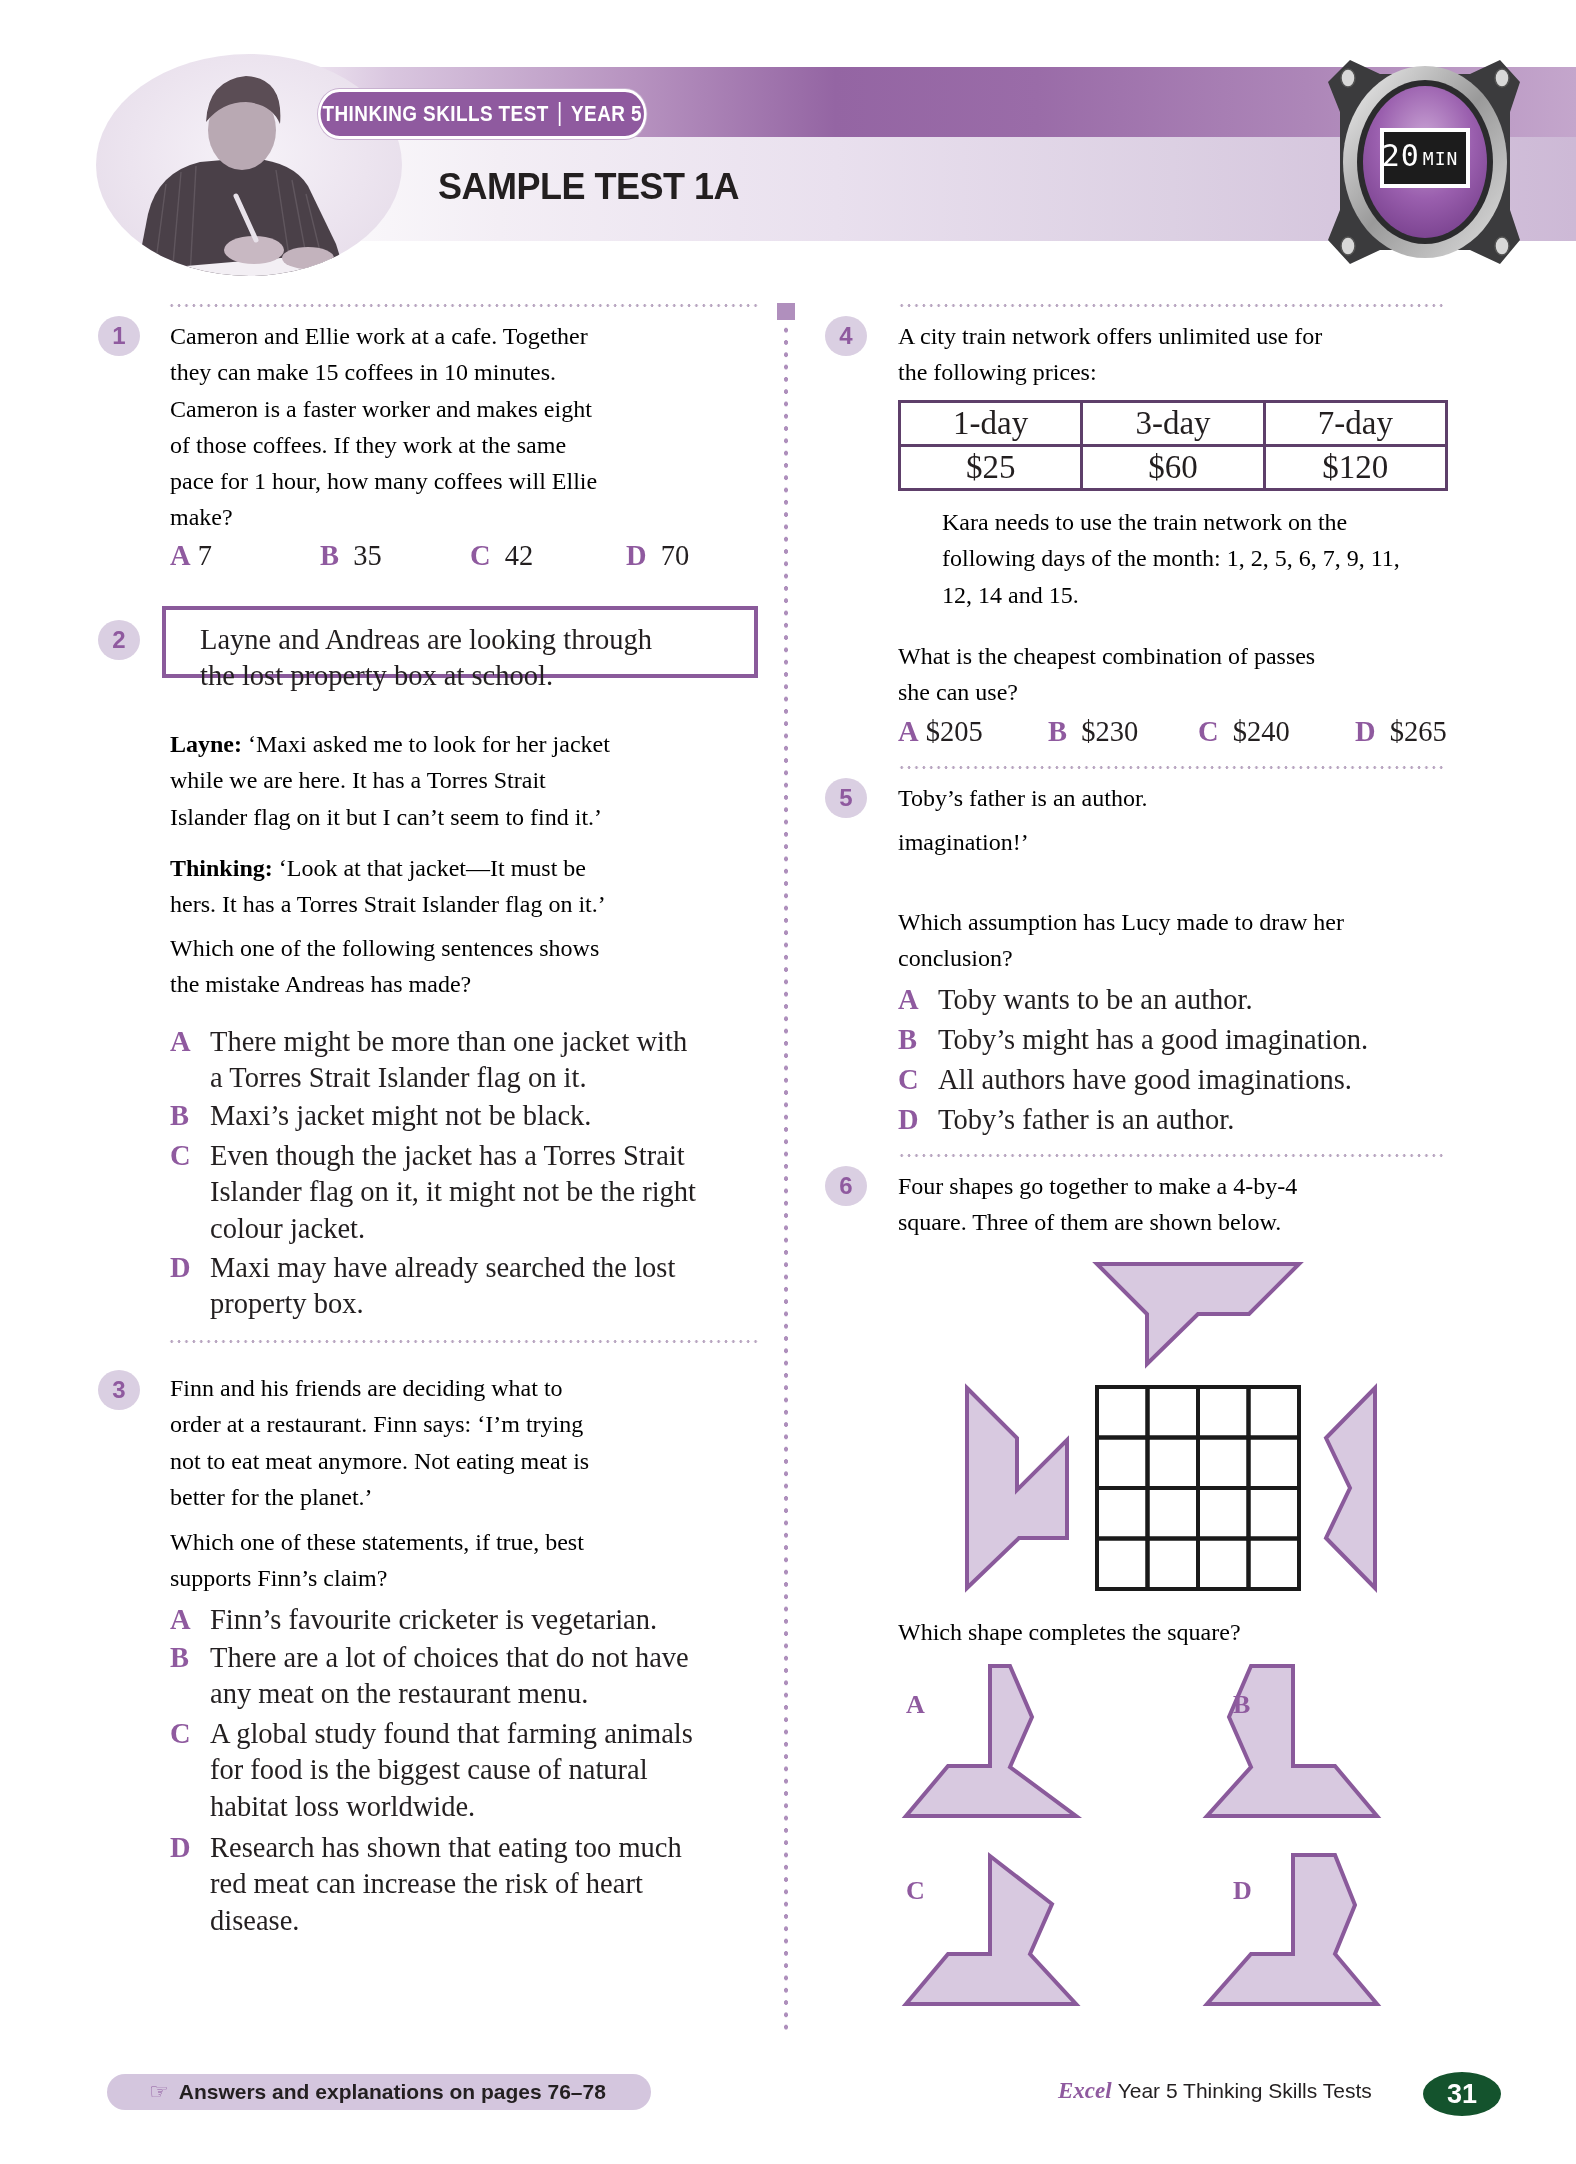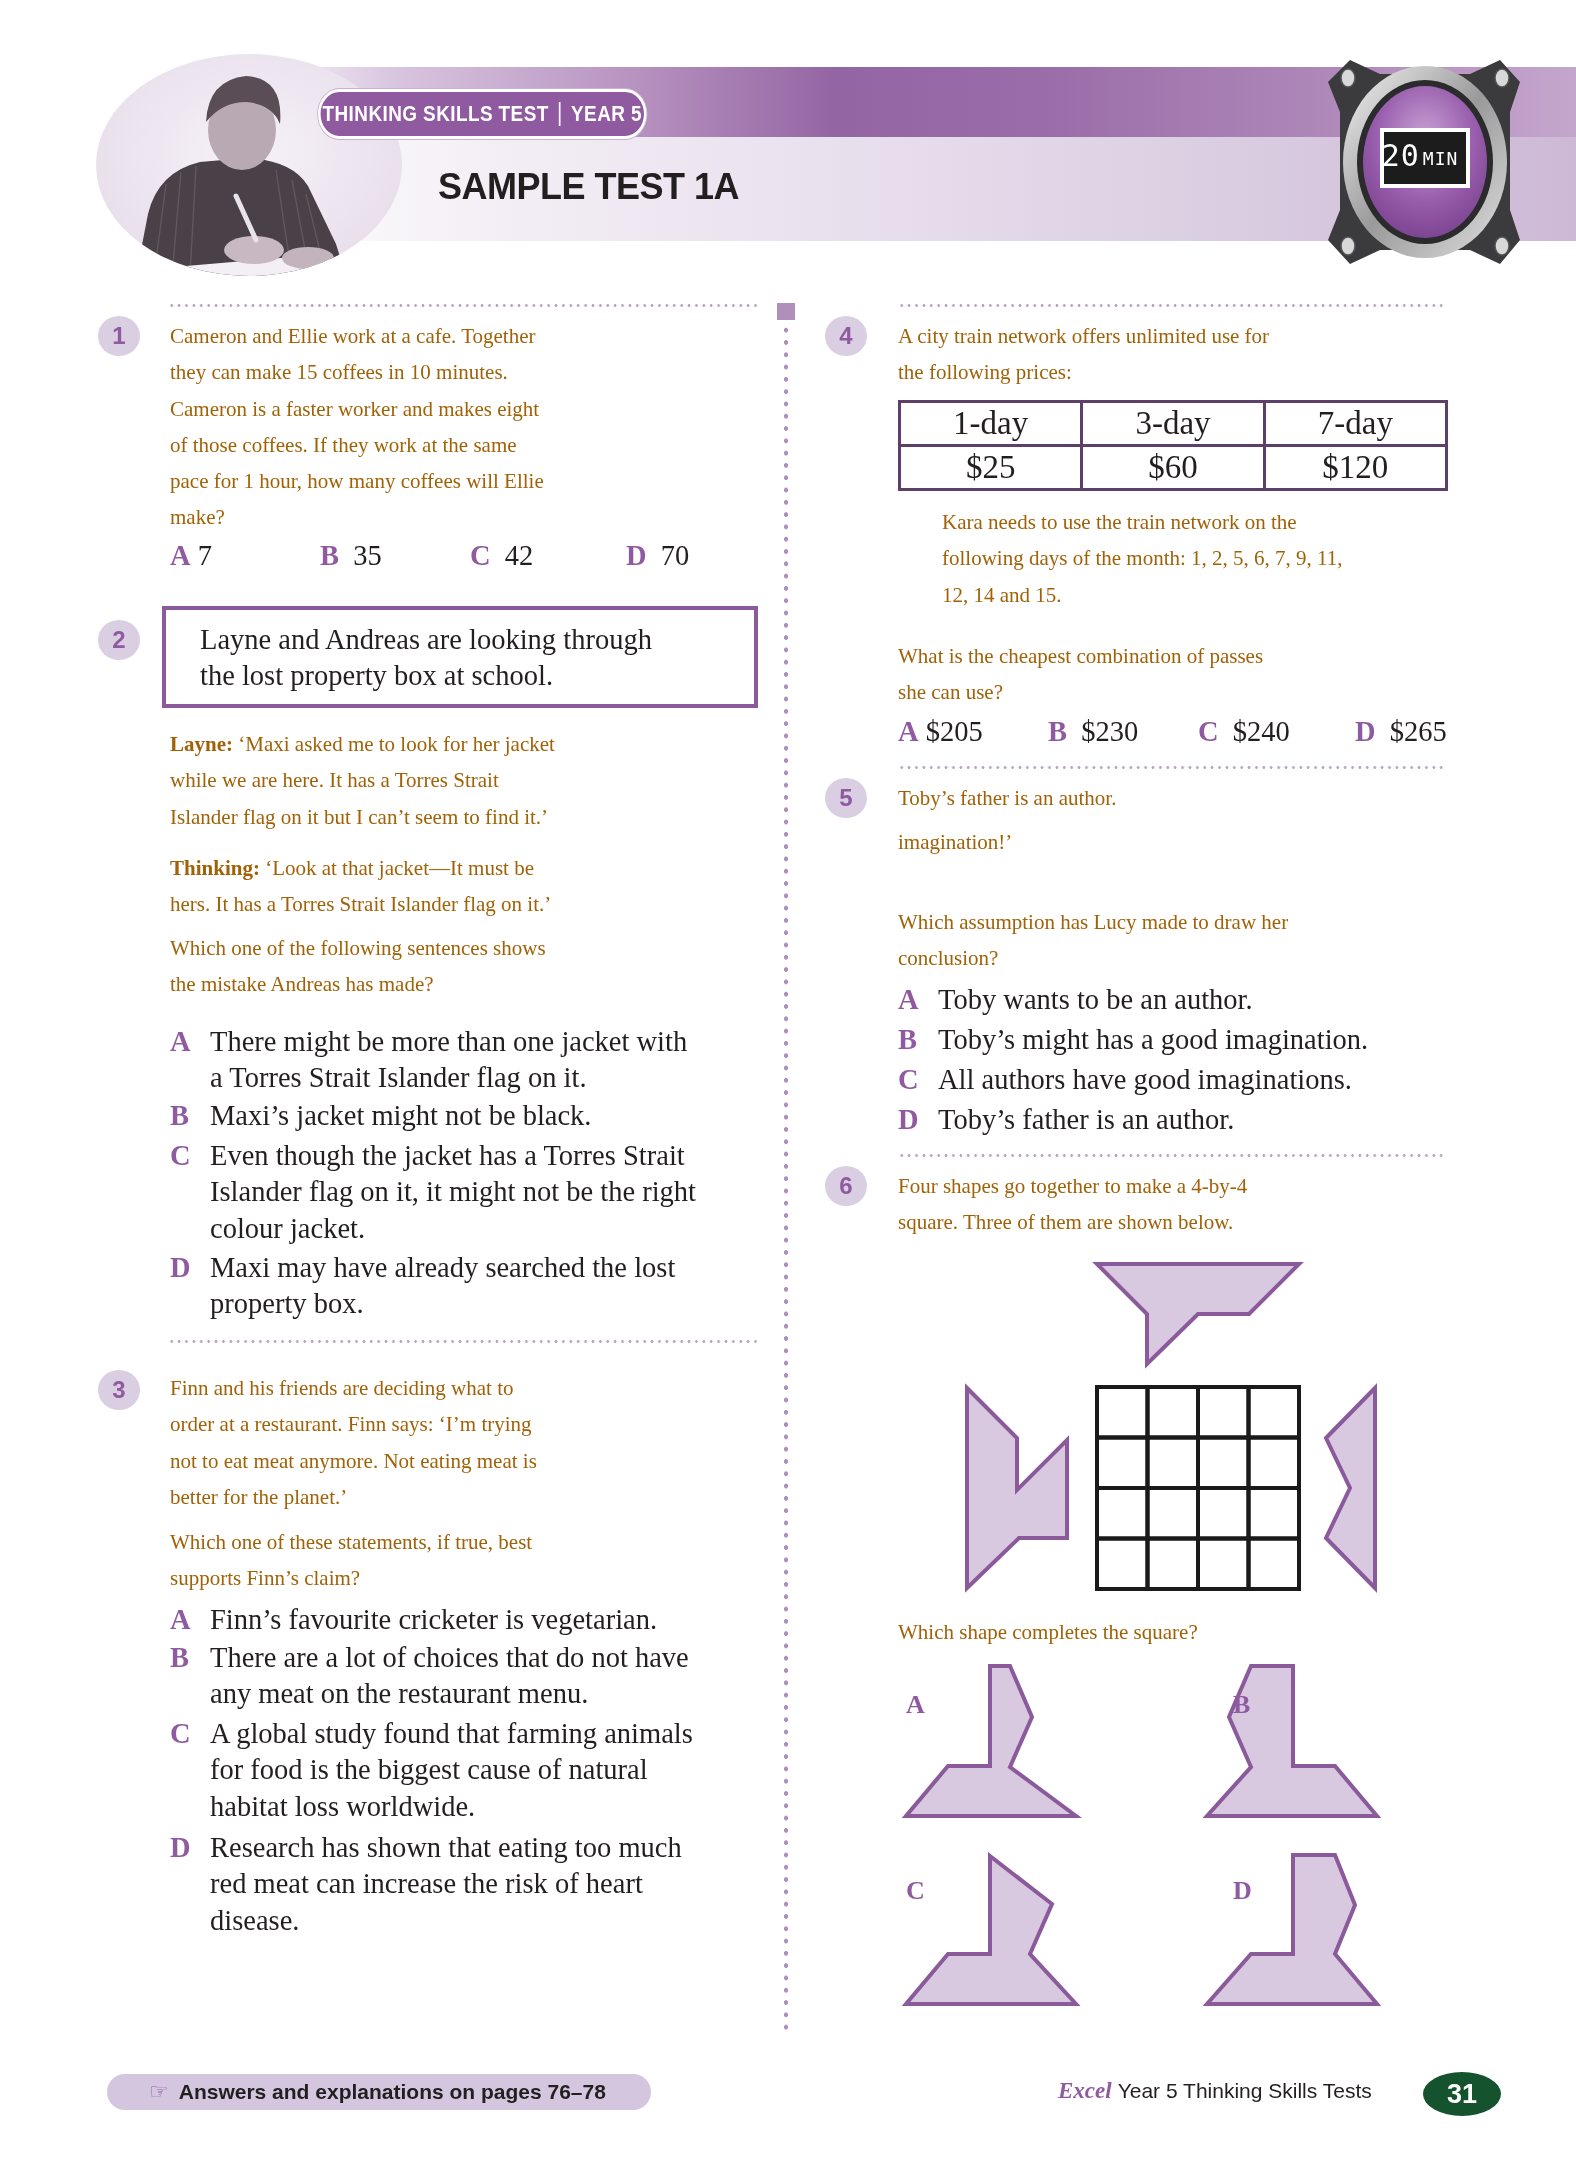--- a/index.html
+++ b/index.html
@@ -48,30 +48,30 @@
     .col-divider-cap { position: absolute; left: 777px; top: 303px; width: 18px; height: 17px; background: #b08fbd; }
     .col-divider { position: absolute; left: 783px; top: 324px; width: 6px; height: 1706px;
       background-image: radial-gradient(circle, #ae8fbc 2px, transparent 2.5px);
       background-size: 6px 12.3px; background-repeat: repeat-y; }
 
     .qnum {
       position: absolute; width: 42px; height: 40px; border-radius: 50%;
       background: #dacfe2; color: #8f5a9f; font-family: "Liberation Sans", "DejaVu Sans", sans-serif;
       font-weight: bold; font-size: 24px; display: flex; align-items: center; justify-content: center;
     }
-    .txt { position: absolute; font-size: 21px; line-height: 36.3px; color: #a16207; }
+    .txt { position: absolute; font-size: 24px; line-height: 36.3px; color: #000000; }
     .txt b { font-weight: bold; }
     .opt-letter { color: #8f5a9f; font-weight: bold; }
     .opt-row { position: absolute; font-size: 28.5px; line-height: 36.3px; }
     .opt { position: absolute; font-size: 28.5px; line-height: 36.3px; display: flex; }
     .opt .l { width: 40px; flex: none; color: #8f5a9f; font-weight: bold; }
     .opt .t { flex: 1; }
 
     .scenario-box {
-      position: absolute; left: 162px; top: 606px; width: 596px; height: 102px;
+      position: absolute; left: 162px; top: 606px; width: 596px; height: 72px;
       border: 4px solid #8a5a9b; padding: 12px 0 0 34px; font-size: 28.5px; line-height: 36.3px;
     }
 
     table.prices { position: absolute; left: 898px; top: 400px; width: 550px; border-collapse: collapse; font-size: 33px; }
     table.prices td { border: 3px solid #5e3f6a; text-align: center; height: 44px; width: 33.3%; }
 
     .shape-label { position: absolute; font-size: 26px; color: #8f5a9f; font-weight: bold; }
 
     
     .foot-pill {

